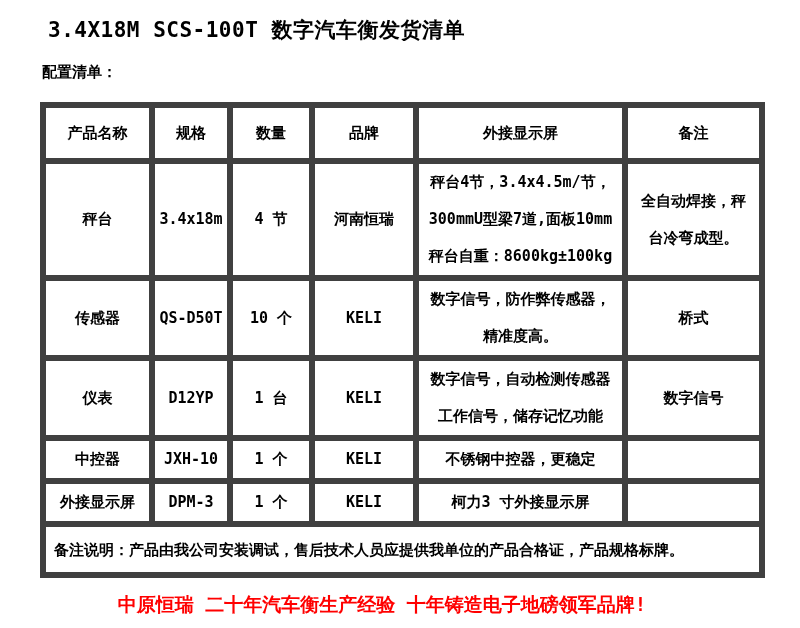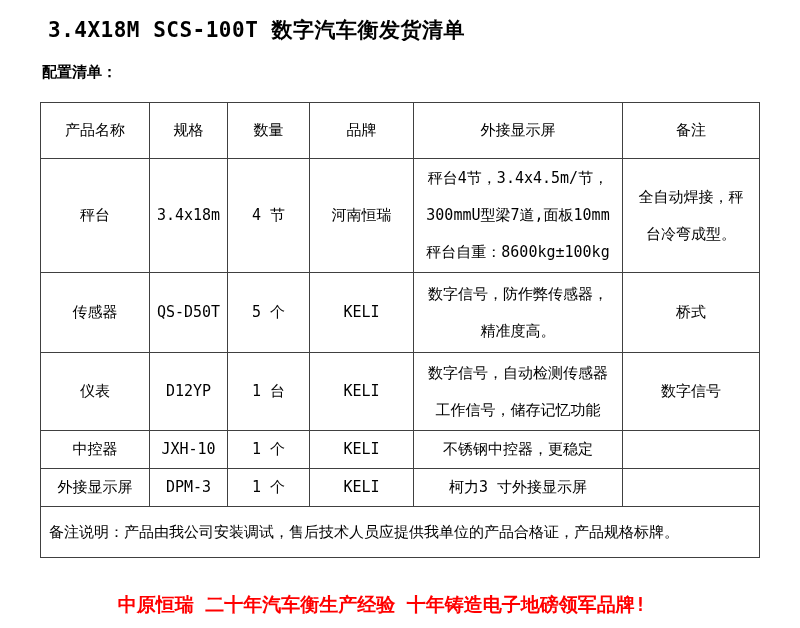--- a/index.html
+++ b/index.html
@@ -33,23 +33,23 @@
   }
   table.config-table {
     position: absolute;
     top: 102px;
     left: 40px;
     width: 719px;
     border-collapse: collapse;
     table-layout: fixed;
   }
   .config-table th, .config-table td {
-    border: 1px solid #404040;
+    border: 6px solid #404040;
     font-size: 15px;
-    font-weight: normal;
+    font-weight: bold;
     text-align: center;
     vertical-align: middle;
     padding: 0;
     line-height: 37px;
     overflow: hidden;
   }
   .config-table thead tr { height: 56px; }
   tr.row-h114 { height: 114px; }
   tr.row-h80  { height: 80px; }
   tr.row-h78  { height: 78px; }
@@ -114,21 +114,21 @@
           <div class="cell-line">秤台自重：8600kg±100kg</div>
         </td>
         <td>
           <div class="cell-line">全自动焊接，秤</div>
           <div class="cell-line">台冷弯成型。</div>
         </td>
       </tr>
       <tr class="row-h80">
         <td>传感器</td>
         <td>QS-D50T</td>
-        <td>5 个</td>
+        <td>10 个</td>
         <td>KELI</td>
         <td>
           <div class="cell-line">数字信号，防作弊传感器，</div>
           <div class="cell-line">精准度高。</div>
         </td>
         <td>桥式</td>
       </tr>
       <tr class="row-h78">
         <td>仪表</td>
         <td>D12YP</td>

